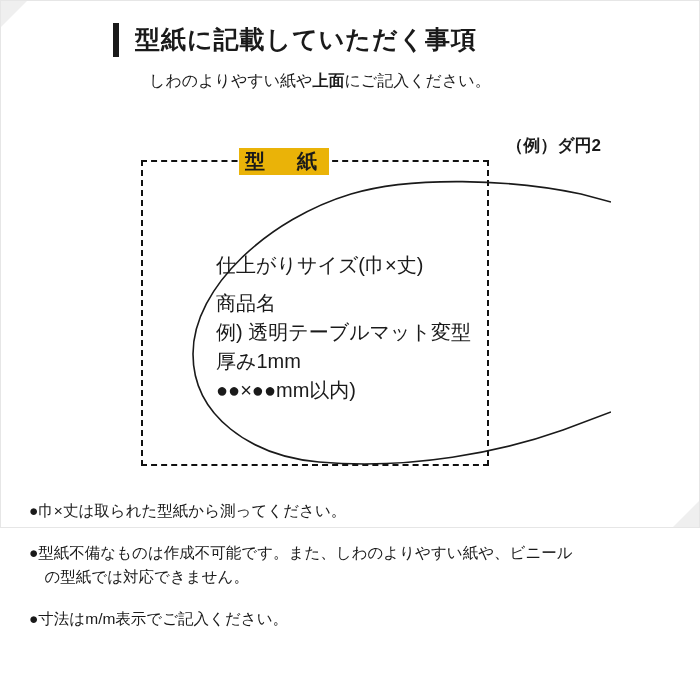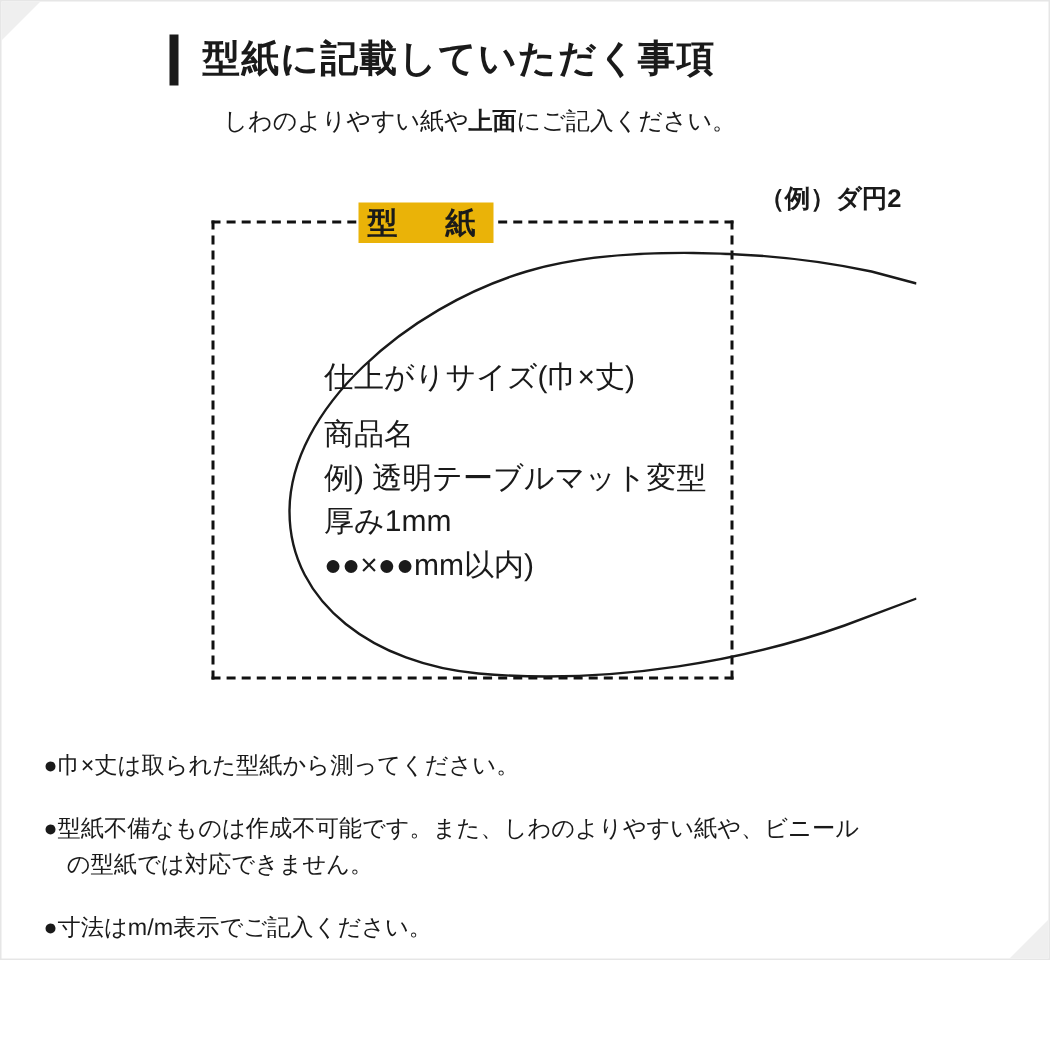--- a/index.html
+++ b/index.html
@@ -10,21 +10,21 @@
     width: 700px;
     height: 700px;
     background: #ffffff;
     font-family: "Liberation Sans", sans-serif;
     color: #1a1a1a;
     overflow: hidden;
   }
   .page {
     position: relative;
     width: 700px;
-    height: 640px;
+    height: 528px;
     box-sizing: border-box;
     border: 1px solid #e6e6e6;
     background: #ffffff;
   }
   
   .corner {
     position: absolute;
     width: 0;
     height: 0;
     pointer-events: none;
@@ -76,21 +76,21 @@
     white-space: nowrap;
   }
   .lead .ul {
     font-weight: bold;
   }
 
   
   .figure {
     position: absolute;
     left: 110px;
-    top: 112px;
+    top: 125px;
     width: 500px;
     height: 360px;
   }
   .ex-label {
     position: absolute;
     right: 10px;
     top: 8px;
     font-size: 17px;
     font-weight: bold;
     white-space: nowrap;

